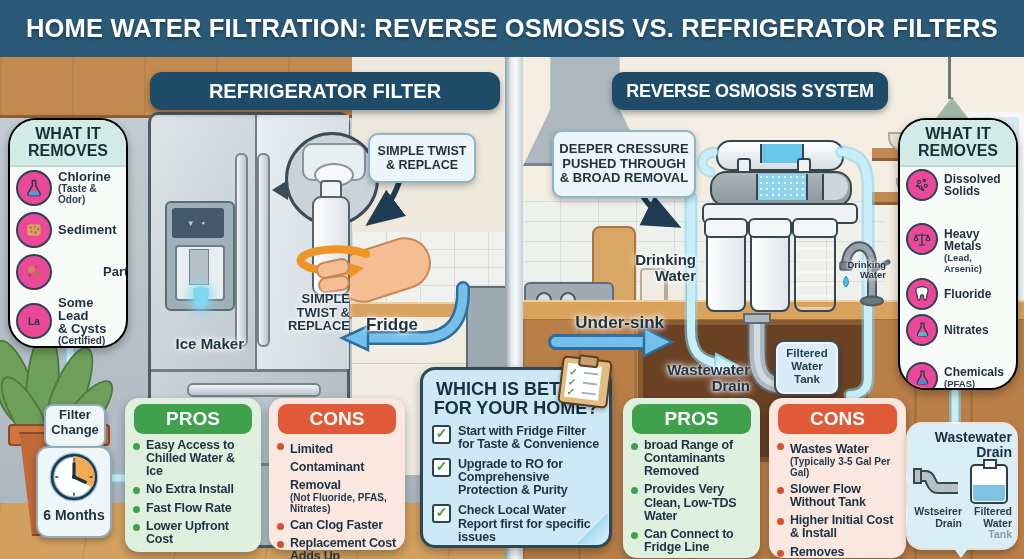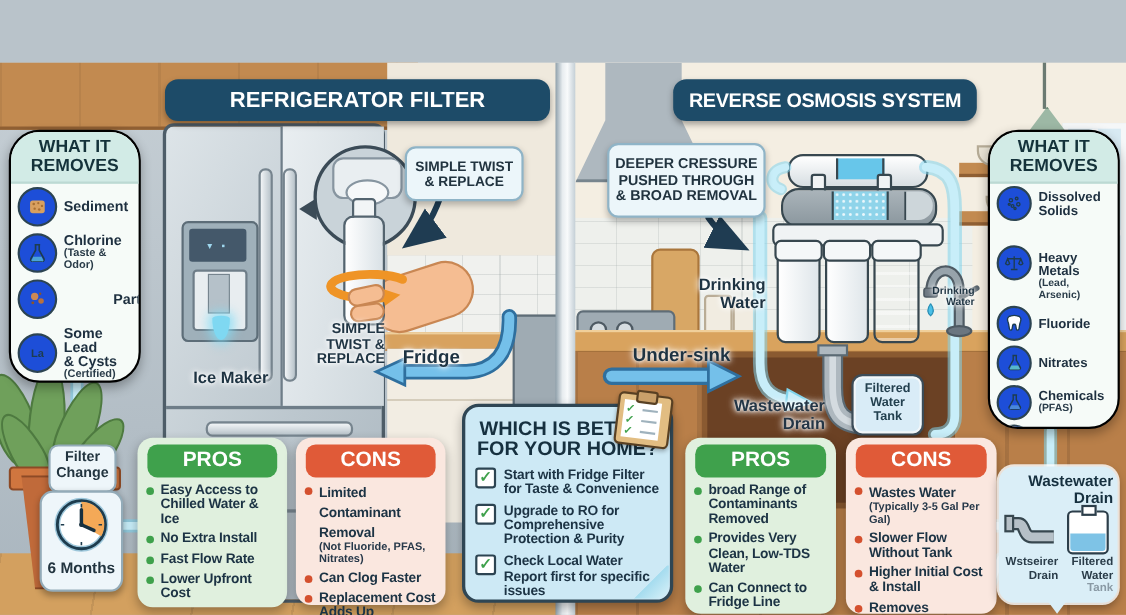--- a/index.html
+++ b/index.html
@@ -96,21 +96,21 @@
   
   .callout{background:#ecf6fa;border:2px solid #8fb4c7;border-radius:10px;z-index:8;
     box-shadow:0 3px 6px rgba(0,0,0,.25);color:#21333f;font-weight:800;text-align:center;
     display:flex;align-items:center;justify-content:center;line-height:1.12;}
   .hbadge{background:#1d4b68;border-radius:12px;z-index:9;box-shadow:0 3px 6px rgba(0,0,0,.35);
     color:#fff;font-weight:800;text-align:center;}
   .wpanel{background:#f6fbf8;border:2px solid #000000;border-radius:28px;z-index:7;
     box-shadow:0 4px 10px rgba(0,0,0,.3);box-sizing:border-box;overflow:hidden;}
   .whead{background:#d2ebe6;color:#14323a;font-weight:800;text-align:center;padding:6px 2px 5px;line-height:1.05;border-bottom:2px solid #bcd9d3;}
   .witem{display:flex;align-items:center;gap:6px;padding:3px 6px;}
-  .ico{flex:0 0 auto;border-radius:50%;background:#1d4ed8;border:2px solid #2c4452;
+  .ico{flex:0 0 auto;border-radius:50%;background:#ec4899;border:2px solid #2c4452;
     display:flex;align-items:center;justify-content:center;text-align:center;}
   .wname{font-weight:800;color:#1d2f3f;line-height:1.0;}
   .wsub{font-weight:700;color:#2a3c49;}
   .pcpanel{border-radius:14px;z-index:7;box-shadow:0 4px 10px rgba(0,0,0,.3);box-sizing:border-box;padding:5px 7px;}
   .pchead{border-radius:9px;color:#fff;font-weight:800;font-size:19px;text-align:center;padding:4px 18px;margin:1px 2px 5px;}
   .pcitem{display:flex;gap:6px;margin:5px 1px 0;}
   .dot{flex:0 0 auto;width:7px;height:7px;border-radius:50%;margin-top:4px;}
   .pctext{font-weight:800;font-size:12.5px;line-height:1.05;color:#1c3344;letter-spacing:-.2px;}
   .pcsub{font-weight:700;font-size:10px;line-height:1.05;color:#27394a;}
   .which{left:420px;top:367px;width:192px;height:181px;background:#cde9f5;border:3px solid #2f4654;
@@ -282,53 +282,56 @@
 
     <path d="M463,288 C464,318 452,337 424,338 L366,338" fill="none" stroke="#2f6f9e" stroke-width="14" stroke-linecap="round"></path>
     <path d="M463,288 C464,318 452,337 424,338 L366,338" fill="none" stroke="#74c0ea" stroke-width="9" stroke-linecap="round"></path>
     <polygon points="368,326 342,338 368,350" fill="#74c0ea" stroke="#2f6f9e" stroke-width="2.5"></polygon>
 
     <path d="M556,342 L646,342" stroke="#2f6f9e" stroke-width="16" stroke-linecap="round"></path>
     <path d="M556,342 L646,342" stroke="#74c0ea" stroke-width="10" stroke-linecap="round"></path>
     <polygon points="644,328 672,342 644,356" fill="#74c0ea" stroke="#2f6f9e" stroke-width="2.5"></polygon>
   </svg>
 
+  <div class="b banner">
+    <h1>HOME WATER FILTRATION: REVERSE OSMOSIS VS. REFRIGERATOR FILTERS</h1>
+  </div>
   <div class="b hbadge" style="left:150px;top:72px;width:350px;height:38px;font-size:20px;line-height:38px;">REFRIGERATOR FILTER</div>
   <div class="b hbadge" style="left:612px;top:72px;width:276px;height:38px;font-size:18px;line-height:38px;letter-spacing:-.3px;">REVERSE OSMOSIS SYSTEM</div>
 
   <div class="b wpanel" style="left:8px;top:118px;width:120px;height:230px;">
     <div class="whead pre" style="font-size:16px;">WHAT IT
 REMOVES</div>
+    <div class="witem">
+      <span class="ico" style="width:32px;height:32px;">
+        <svg width="20" height="20" viewBox="0 0 24 24">
+            <path d="M9,3 h6 M10,3 v6 l-5,9 a2,2 0 0 0 2,3 h10 a2,2 0 0 0 2,-3 l-5,-9 v-6" fill="none" stroke="#1d3c4e" stroke-width="1.8"></path>
+            <path d="M7.5,16 h9 l1.5,3 a1,1 0 0 1 -1,2 H7 a1,1 0 0 1 -1,-2 z" fill="#4aa3d8"></path>
+          </svg>
+      </span>
+      <div>
+          <div class="wname" style="font-size:13px;">Chlorine</div>
+           <div class="wsub" style="font-size:10px;">(Taste &amp; Odor)</div>
+        </div>
+    </div>
     <div class="witem">
       <span class="ico" style="width:32px;height:32px;">
         <svg width="20" height="20" viewBox="0 0 24 24">
             <rect x="4" y="5" width="16" height="14" rx="3" fill="#d9a05f"></rect>
             <g fill="#a96f33">
               <circle cx="8" cy="9" r="1.4"></circle>
               <circle cx="13" cy="8" r="1.2"></circle>
               <circle cx="17" cy="11" r="1.3"></circle>
               <circle cx="9" cy="14" r="1.3"></circle>
               <circle cx="14" cy="15" r="1.4"></circle>
             </g>
           </svg>
       </span>
       <div>
           <div class="wname" style="font-size:13px;">Sediment</div>
-        </div>
-    </div>
-    <div class="witem">
-      <span class="ico" style="width:32px;height:32px;">
-        <svg width="20" height="20" viewBox="0 0 24 24">
-            <path d="M9,3 h6 M10,3 v6 l-5,9 a2,2 0 0 0 2,3 h10 a2,2 0 0 0 2,-3 l-5,-9 v-6" fill="none" stroke="#1d3c4e" stroke-width="1.8"></path>
-            <path d="M7.5,16 h9 l1.5,3 a1,1 0 0 1 -1,2 H7 a1,1 0 0 1 -1,-2 z" fill="#4aa3d8"></path>
-          </svg>
-      </span>
-      <div>
-          <div class="wname" style="font-size:13px;">Chlorine</div>
-           <div class="wsub" style="font-size:10px;">(Taste &amp; Odor)</div>
         </div>
     </div>
     <div class="witem">
       <span class="ico" style="width:32px;height:32px;">
         <svg width="20" height="20" viewBox="0 0 24 24">
             <circle cx="9" cy="9" r="4" fill="#cd8956"></circle>
             <circle cx="16" cy="14" r="3" fill="#b9713d"></circle>
             <circle cx="7" cy="16" r="1.6" fill="#8d5526"></circle>
             <circle cx="15" cy="6" r="1.3" fill="#8d5526"></circle>
           </svg>
@@ -402,21 +405,21 @@
       <span class="ico" style="width:28px;height:28px;">
         <svg width="17" height="17" viewBox="0 0 24 24">
             <path d="M9,3 h6 M10,3 v6 l-5,9 a2,2 0 0 0 2,3 h10 a2,2 0 0 0 2,-3 l-5,-9 v-6" fill="none" stroke="#1d3c4e" stroke-width="1.8"></path>
             <path d="M7.5,16 h9 l1.5,3 a1,1 0 0 1 -1,2 H7 a1,1 0 0 1 -1,-2 z" fill="#57b7c9"></path>
           </svg>
       </span>
       <div>
           <div class="wname" style="font-size:12px;">Nitrates</div>
         </div>
     </div>
-    <div class="witem" style="padding:2px 6px;">
+    <div class="witem" style="padding:2px 6px;margin-top:12px;">
       <span class="ico" style="width:28px;height:28px;">
         <svg width="17" height="17" viewBox="0 0 24 24">
             <path d="M9,3 h6 M10,3 v6 l-5,9 a2,2 0 0 0 2,3 h10 a2,2 0 0 0 2,-3 l-5,-9 v-6" fill="none" stroke="#1d3c4e" stroke-width="1.8"></path>
             <path d="M7.5,16 h9 l1.5,3 a1,1 0 0 1 -1,2 H7 a1,1 0 0 1 -1,-2 z" fill="#4a88d8"></path>
           </svg>
       </span>
       <div>
           <div class="wname" style="font-size:12px;">Chemicals</div>
            <div class="wsub" style="font-size:9.5px;">(PFAS)</div>
         </div>

